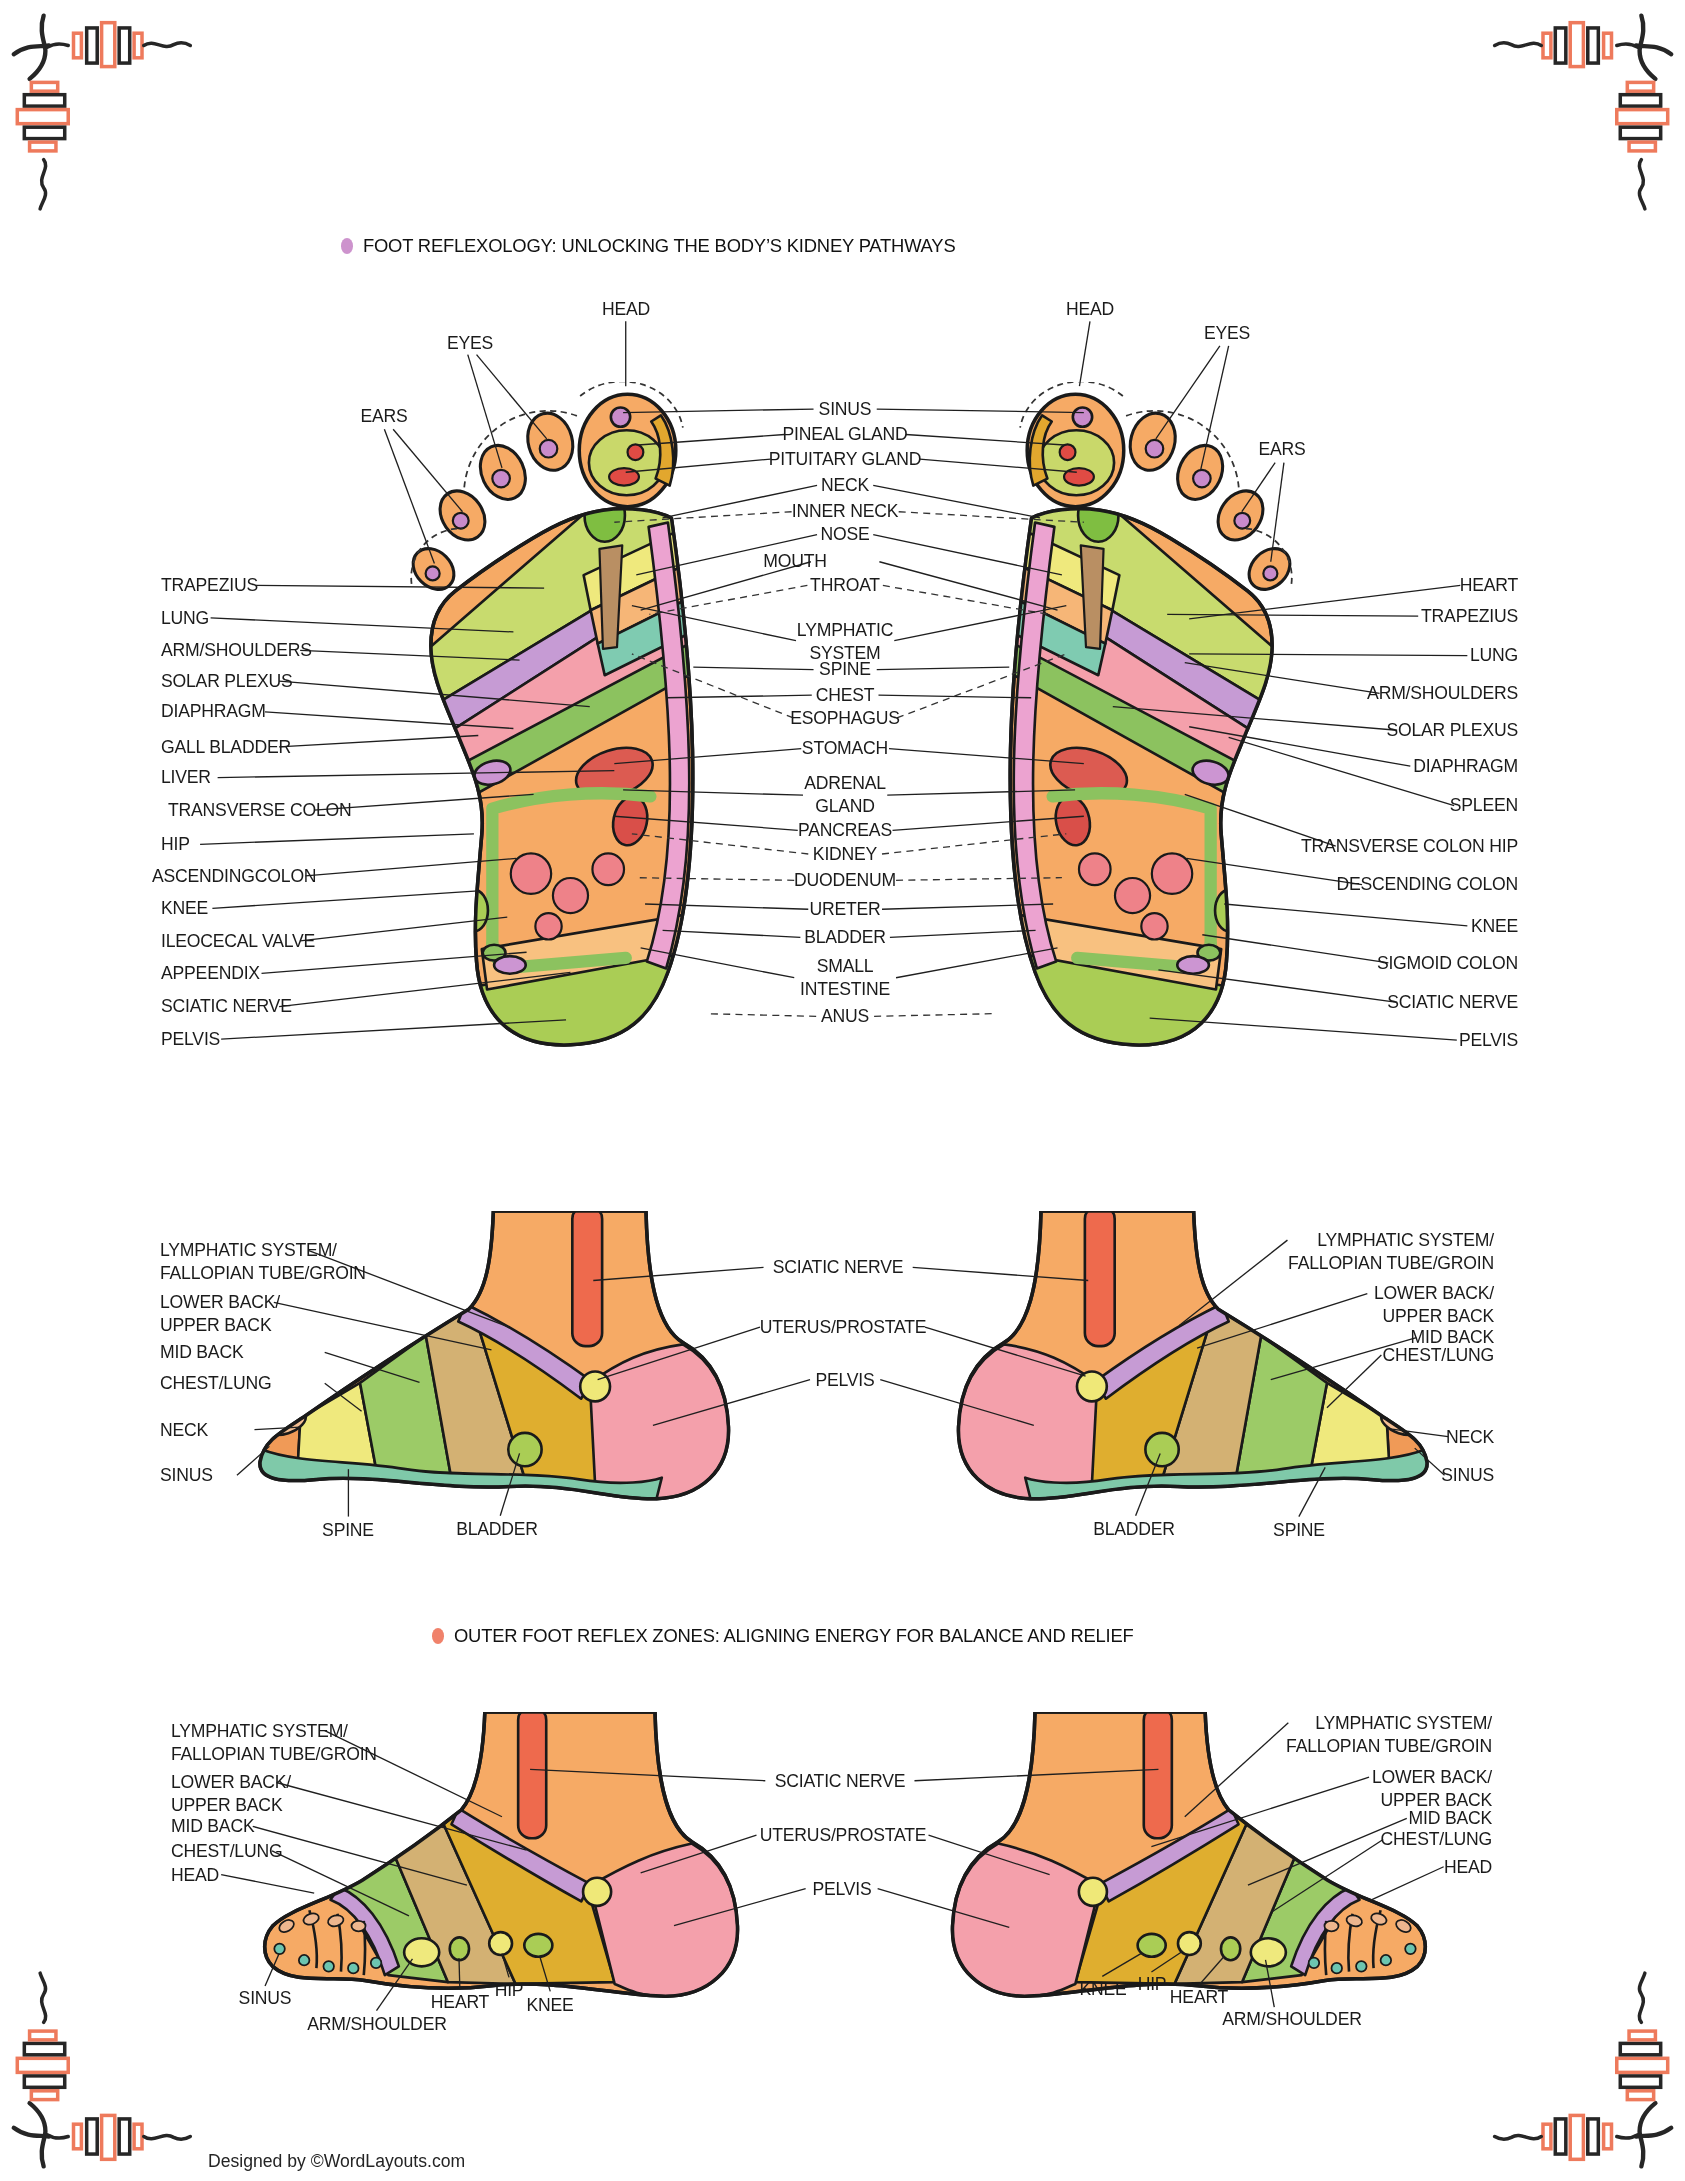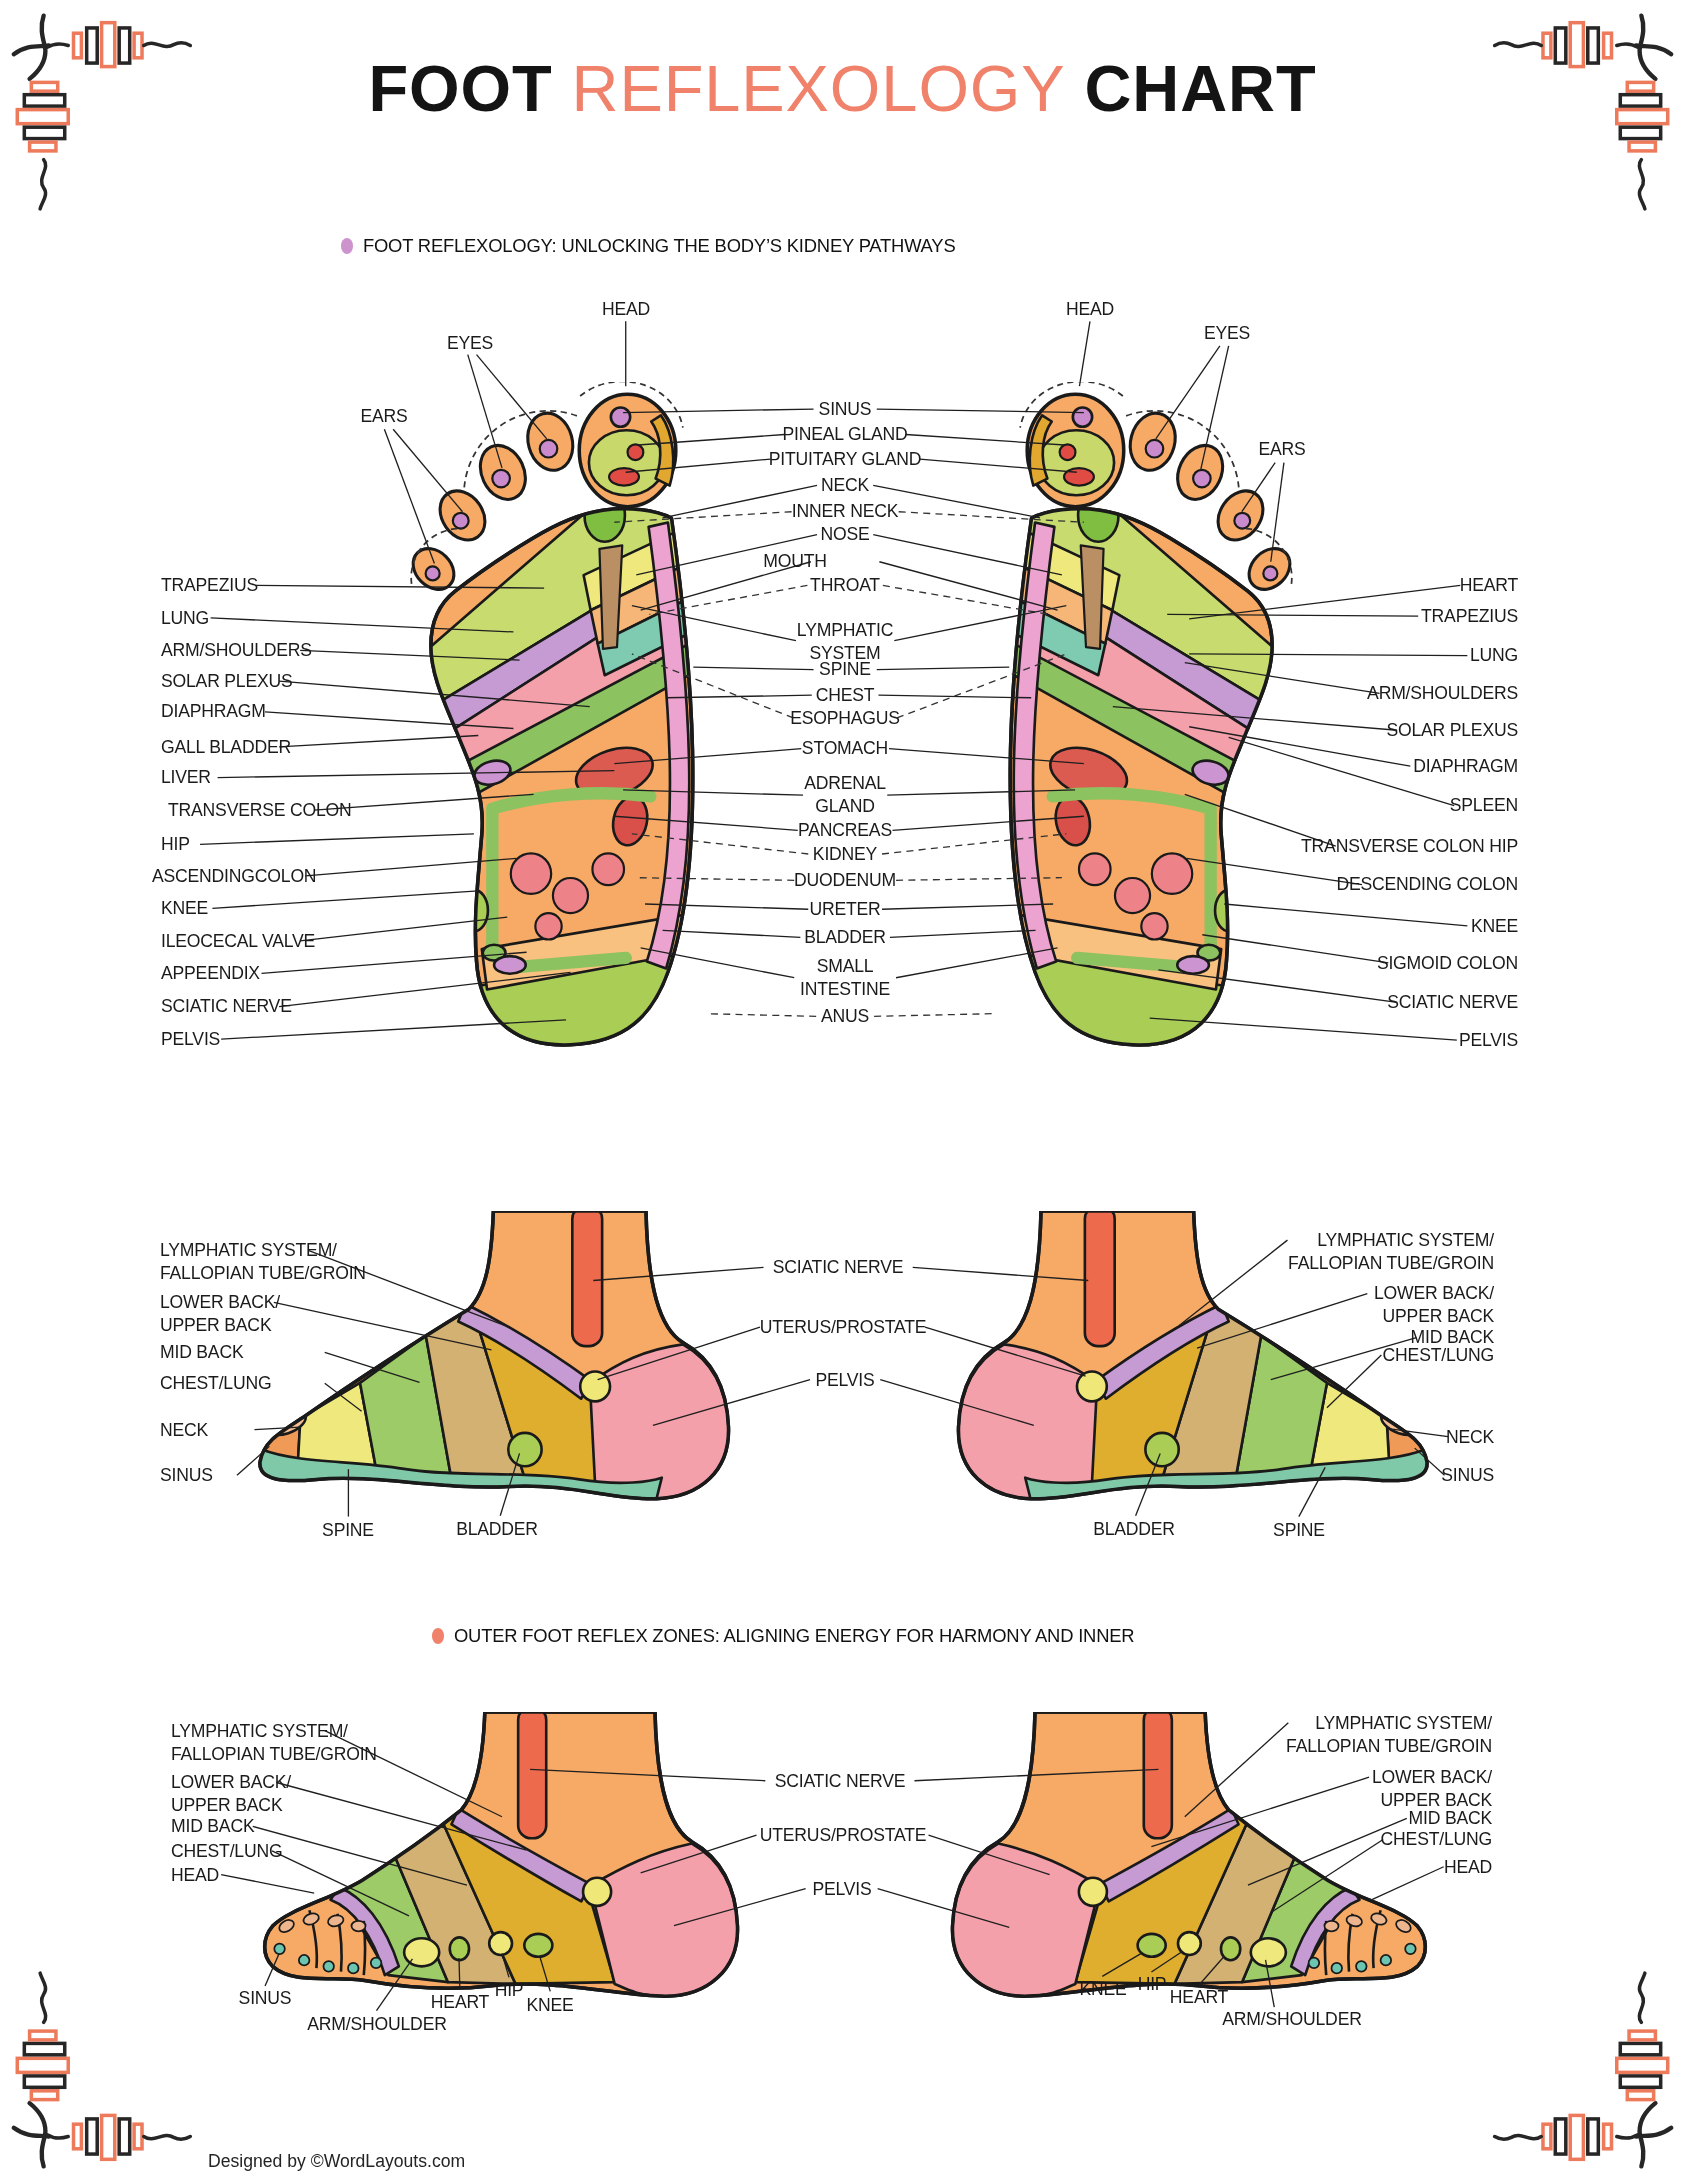--- a/index.html
+++ b/index.html
@@ -166,33 +166,28 @@
   <svg class="corner" style="right:5.3px;top:5.3px;transform:scaleX(-1)" viewBox="0 0 230 240">
       <use href="#g-corner"></use>
     </svg>
   <svg class="corner" style="left:5.3px;top:1966px;transform:scaleY(-1)" viewBox="0 0 230 240">
       <use href="#g-corner"></use>
     </svg>
   <svg class="corner" style="right:5.3px;top:1966px;transform:scale(-1,-1)" viewBox="0 0 230 240">
       <use href="#g-corner"></use>
     </svg>
 
-  <div class="title">
-    <span>FOOT</span>
-    <span class="coral" style="color:#F0826B">REFLEXOLOGY</span>
-    <span>CHART</span>
-  </div>
 
   <div class="sec-head" style="left:341px;top:235px">
     <span class="bullet" style="background:#CD93CD"></span>
     <span>FOOT REFLEXOLOGY: UNLOCKING THE BODY’S KIDNEY PATHWAYS</span>
   </div>
   <div class="sec-head" style="left:432px;top:1625px">
     <span class="bullet" style="background:#F0826B"></span>
-    <span>OUTER FOOT REFLEX ZONES: ALIGNING ENERGY FOR HARMONY AND INNER</span>
+    <span>OUTER FOOT REFLEX ZONES: ALIGNING ENERGY FOR BALANCE AND RELIEF</span>
   </div>
 
   <svg class="foot" style="left:408px;top:382px" width="303" height="676" viewBox="0 0 345 770">
       <use href="#g-sole"></use>
     </svg>
   <svg class="foot" style="left:992px;top:382px" width="303" height="676" viewBox="0 0 345 770">
       <use href="#g-sole" transform="translate(345,0) scale(-1,1)"></use>
     </svg>
   <svg class="foot" style="left:246px;top:1211px" width="500" height="307" viewBox="0 0 570 350">
       <use href="#g-inner"></use>

